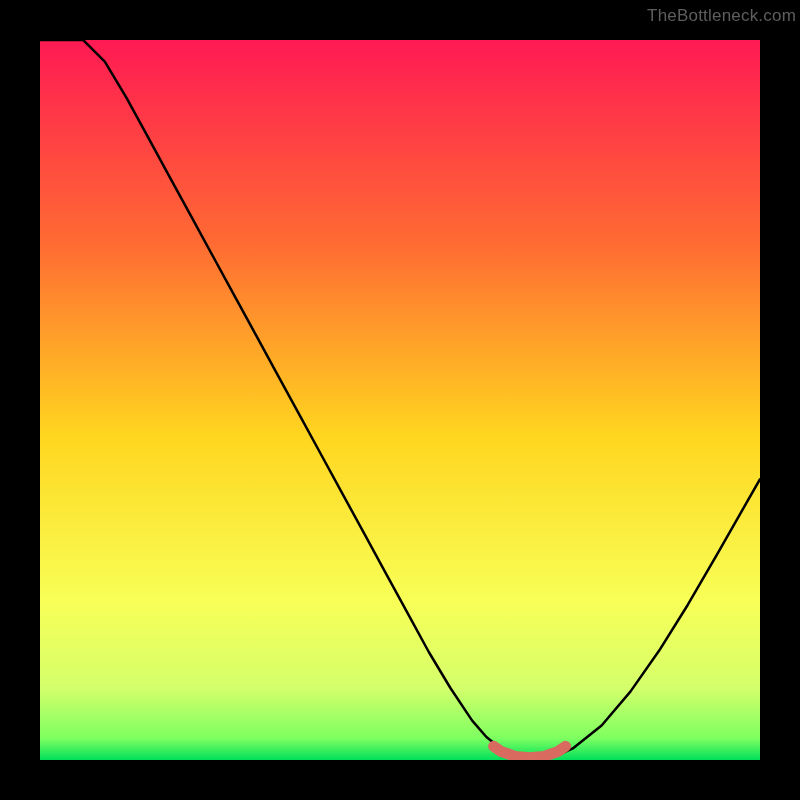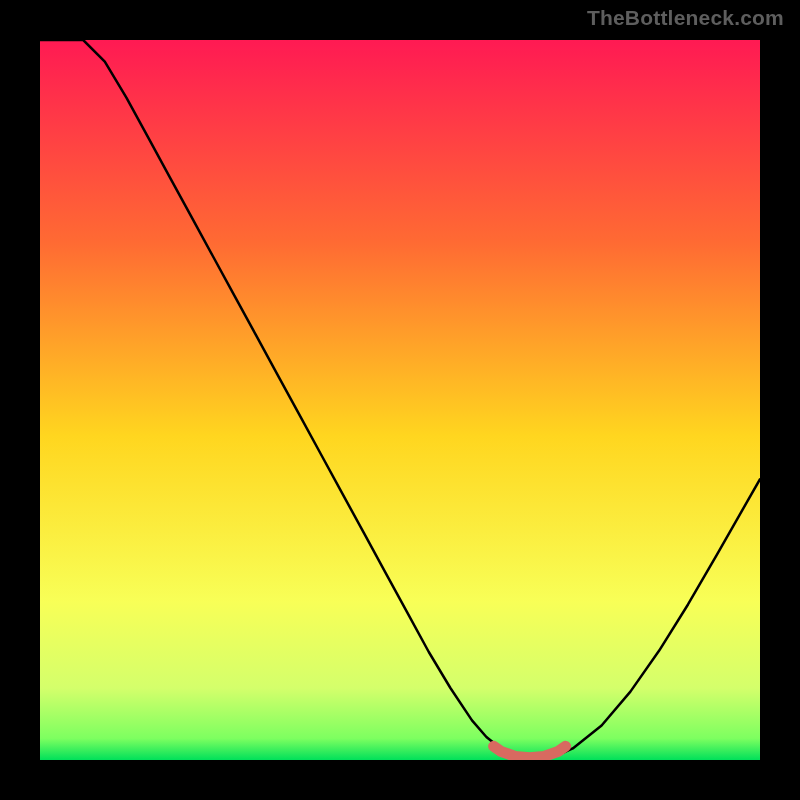--- a/index.html
+++ b/index.html
@@ -13,24 +13,24 @@
   }
   .frame {
     position: relative;
     width: 800px;
     height: 800px;
     background: #000;
   }
   .watermark {
     position: absolute;
     top: 6px;
-    right: 16px;
+    right: 4px;
     color: #5e5e5e;
-    font-size: 21px;
-    font-weight: 700;
+    font-size: 17px;
+    font-weight: 400;
     letter-spacing: 0.2px;
     z-index: 5;
   }
   .plot-outer {
     position: absolute;
     left: 40px;
     top: 40px;
     width: 720px;
     height: 720px;
     background: #000;

